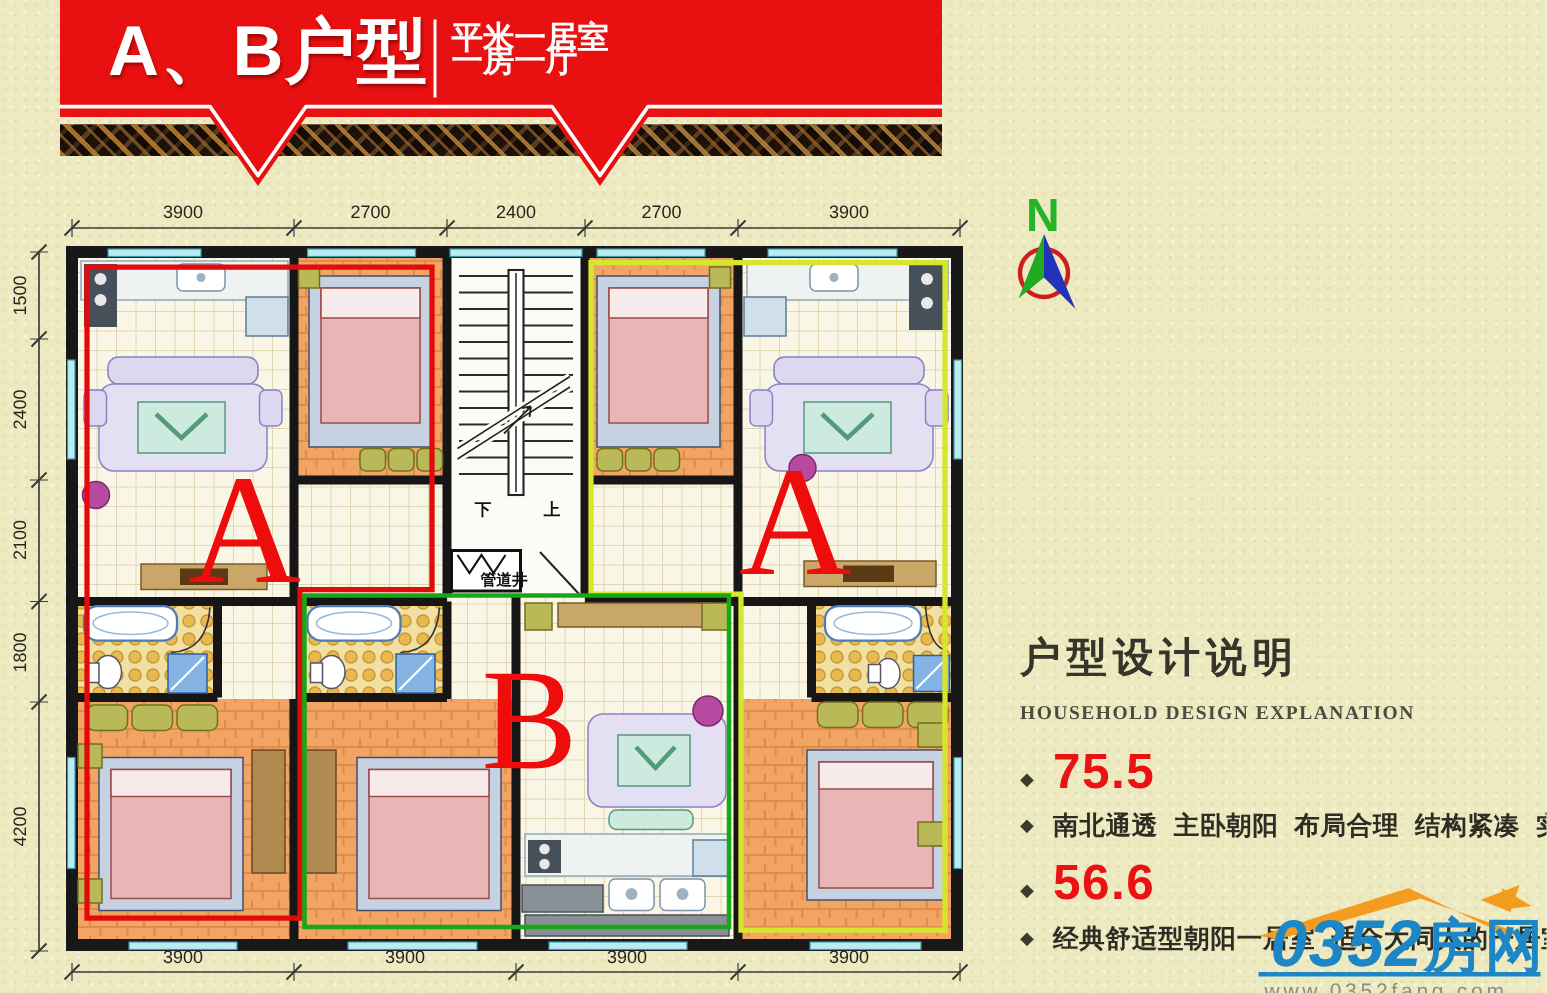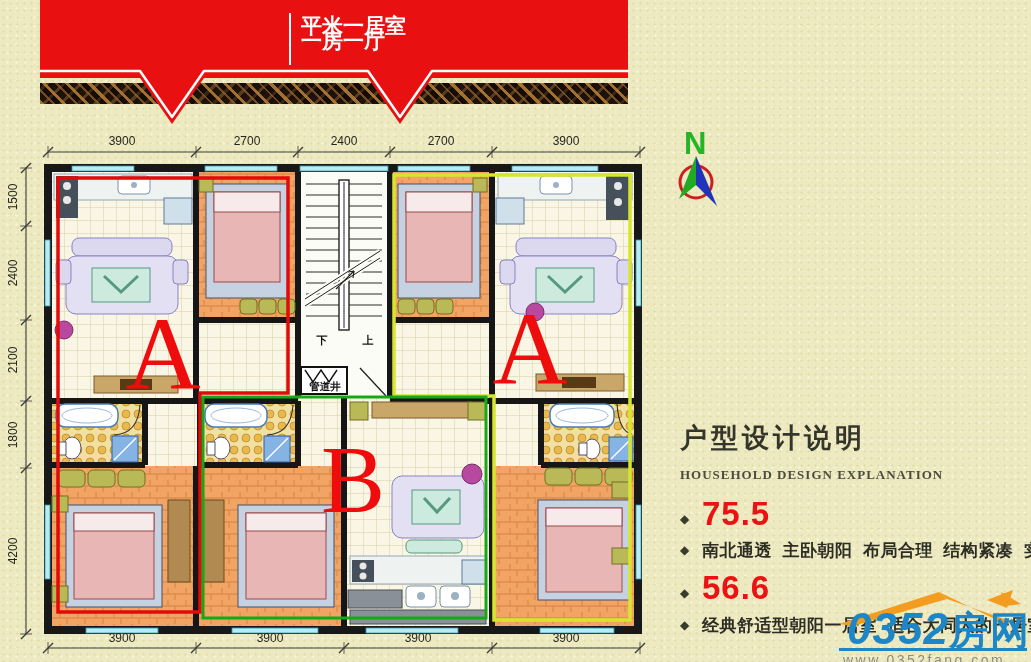--- a/index.html
+++ b/index.html
@@ -300,20 +300,21 @@
       <polygon points="696,156 717,206 696,185" fill="#2233bb"></polygon>
     </g>
   </svg>
 
   <div id="banner" class="abs">
     <div id="plaid" class="abs"></div>
     <svg class="abs" style="left:0;top:0;" width="588" height="132" viewBox="0 0 588 132">
       <path d="M0 0 H588 V78 L392 78 L360 124 L328 78 L164 78 L132 124 L100 78 L0 78 Z" fill="#e81010"></path>
       <path d="M0 71 L100 71 L132 117 L164 71 L328 71 L360 117 L392 71 L588 71" fill="none" stroke="#ffffff" stroke-width="2.5" stroke-linejoin="round"></path>
     </svg>
+    <div id="banner-title" class="abs">A、B户型</div>
     <div id="banner-divider" class="abs"></div>
     <div class="banner-sub abs" style="top:15px;">平米一居室</div>
     <div class="banner-sub abs" style="top:30px;">一房一厅</div>
   </div>
 
   <span class="dim" style="left:122px;top:141px;">3900</span>
   <span class="dim" style="left:247px;top:141px;">2700</span>
   <span class="dim" style="left:344px;top:141px;">2400</span>
   <span class="dim" style="left:441px;top:141px;">2700</span>
   <span class="dim" style="left:566px;top:141px;">3900</span>
@@ -323,21 +324,21 @@
   <span class="dim rot" style="left:13px;top:435px;">1800</span>
   <span class="dim rot" style="left:13px;top:551px;">4200</span>
   <span class="dim" style="left:122px;top:638px;">3900</span>
   <span class="dim" style="left:270px;top:638px;">3900</span>
   <span class="dim" style="left:418px;top:638px;">3900</span>
   <span class="dim" style="left:566px;top:638px;">3900</span>
 
   <span class="unit-letter" style="left:163px;top:358px;font-size:104px;">A</span>
   <span class="unit-letter" style="left:530px;top:353px;font-size:104px;">A</span>
   <span class="unit-letter" style="left:353px;top:484px;font-size:96px;">B</span>
-  <span class="plan-small" style="left:325px;top:387px;font-size:10.5px;text-align:center;">管道井</span>
+  <span class="plan-small" style="left:336px;top:387px;font-size:10.5px;text-align:center;">管道井</span>
   <span class="plan-small" style="left:322px;top:340px;font-size:11px;">下</span>
   <span class="plan-small" style="left:368px;top:340px;font-size:11px;">上</span>
   <span id="compass-n" class="abs" style="left:684px;top:126px;">N</span>
 
   <div id="explain" class="abs">
     <div id="explain-title">户型设计说明</div>
     <div id="explain-sub">HOUSEHOLD DESIGN EXPLANATION</div>
     <div class="exp-row" style="margin-top:14px;">
       <span class="exp-bullet">◆</span>
       <span class="exp-num">75.5</span>

